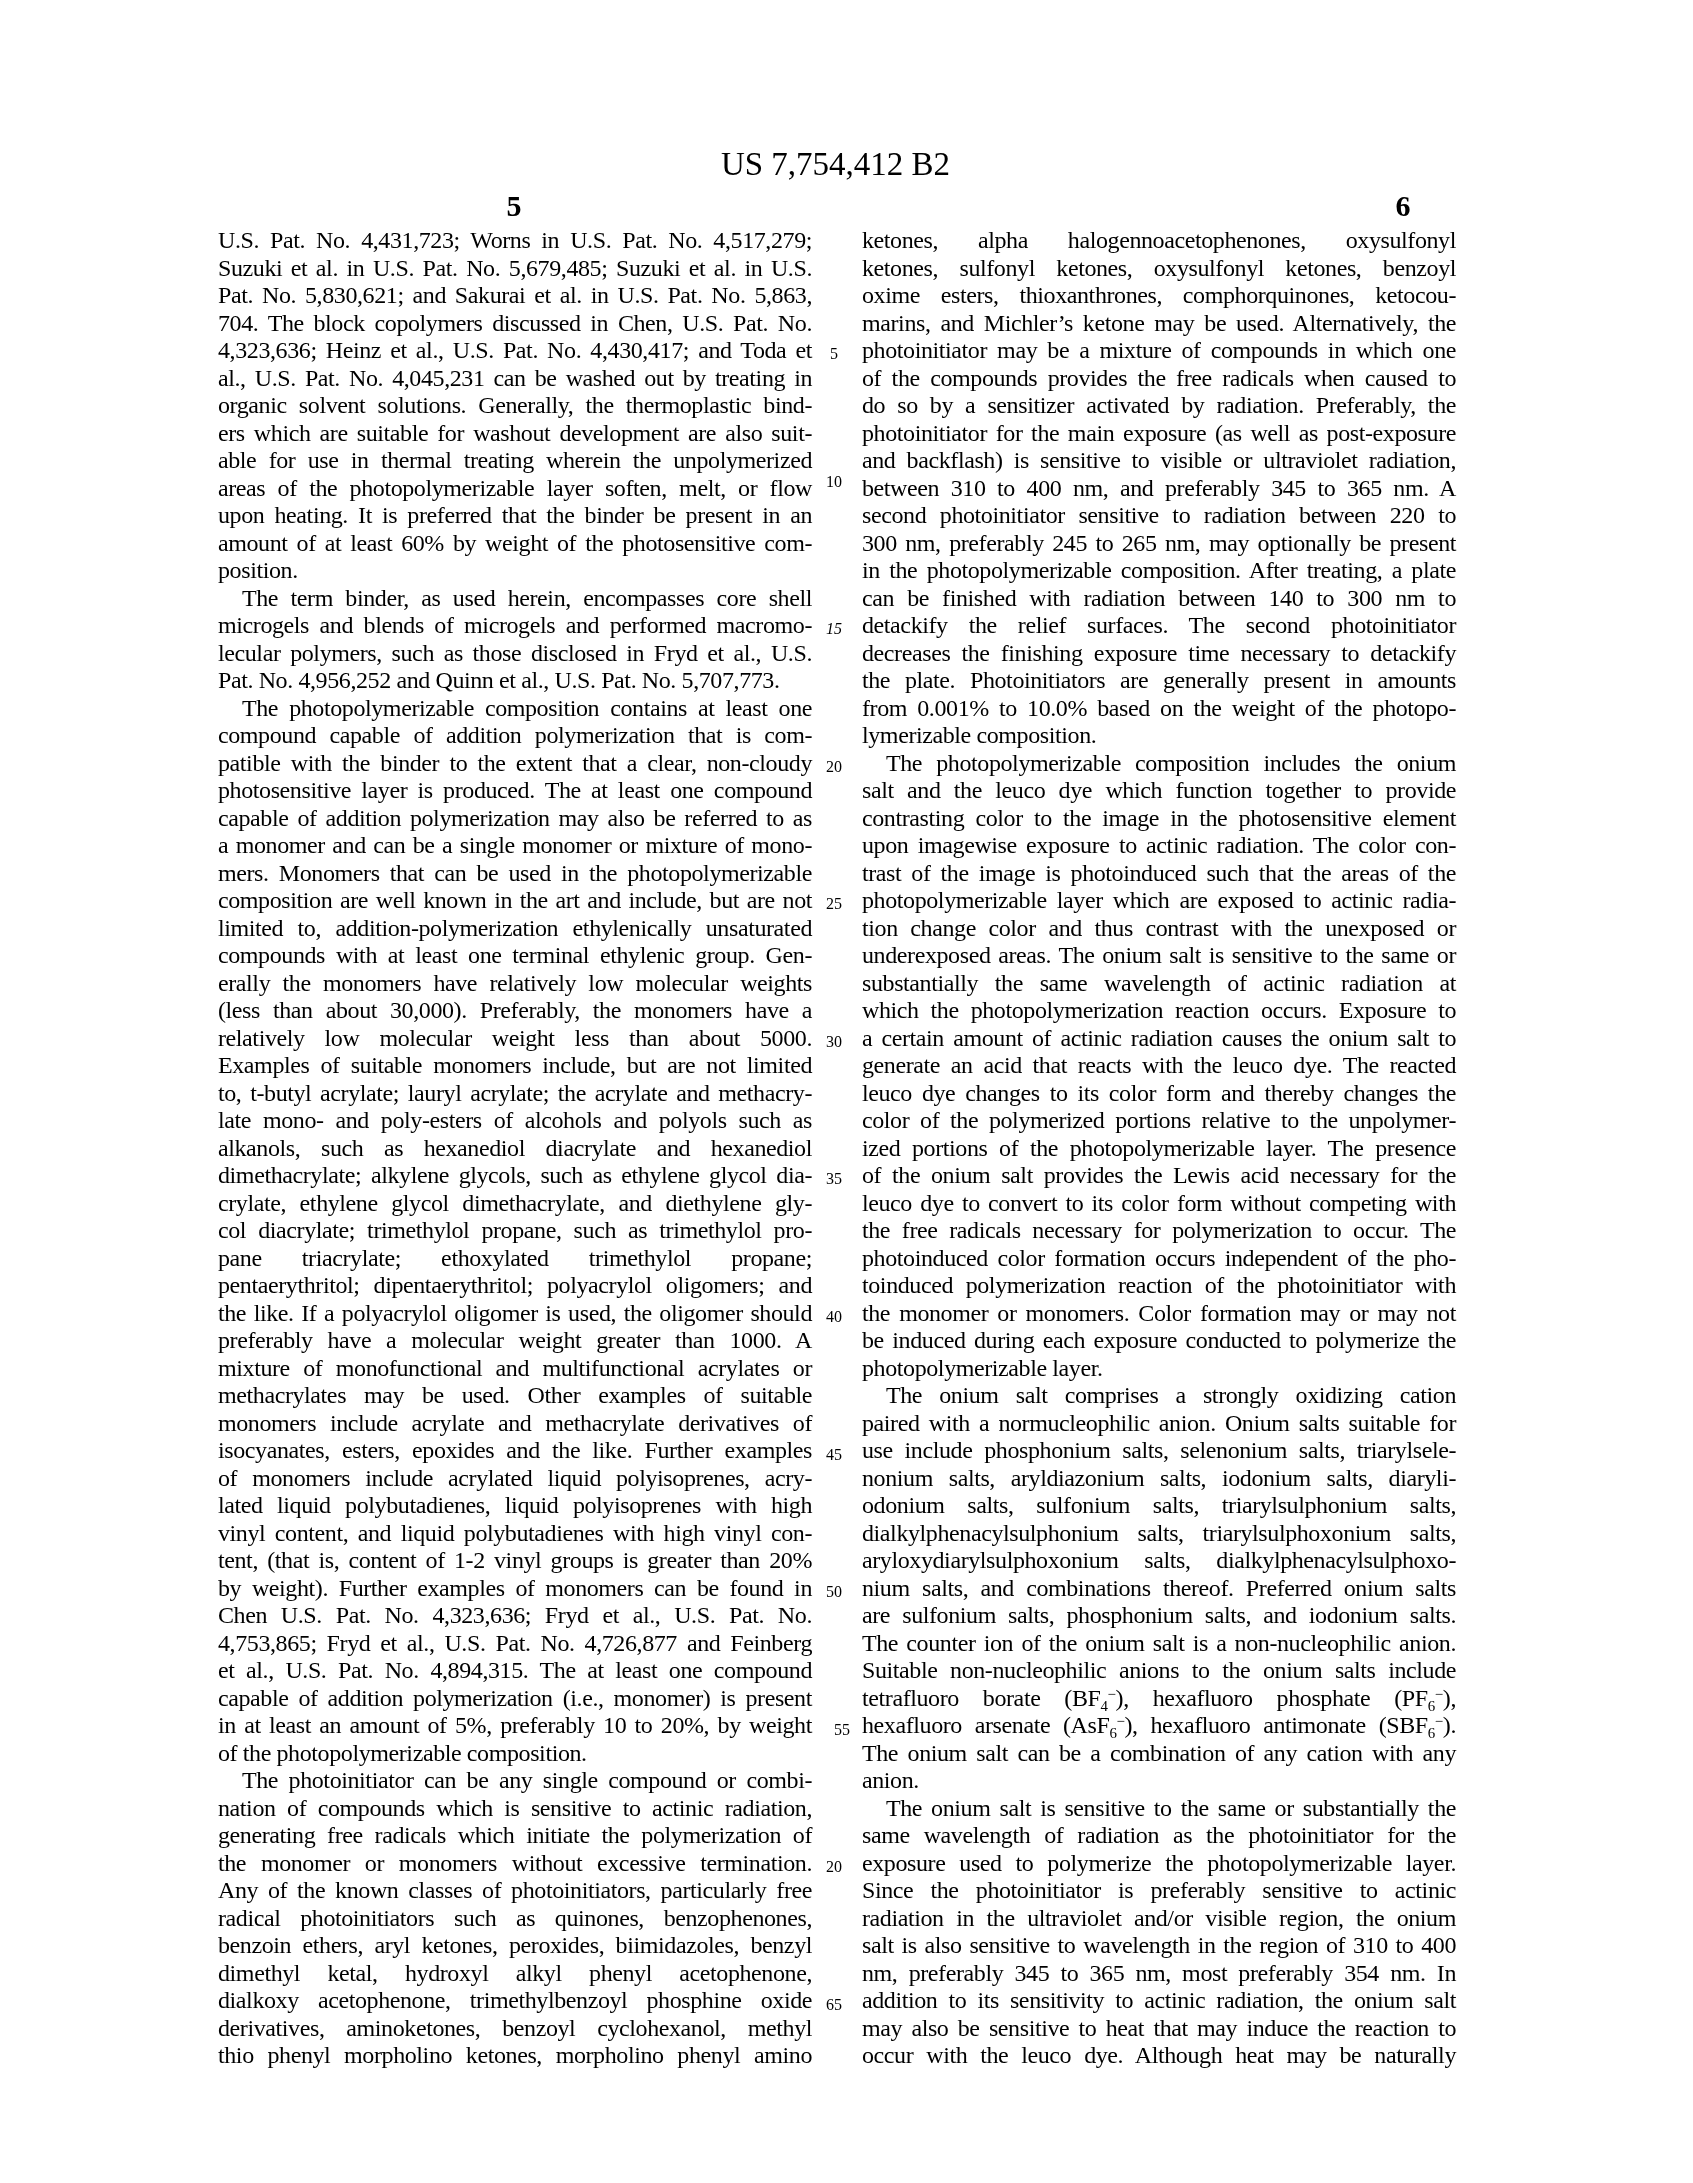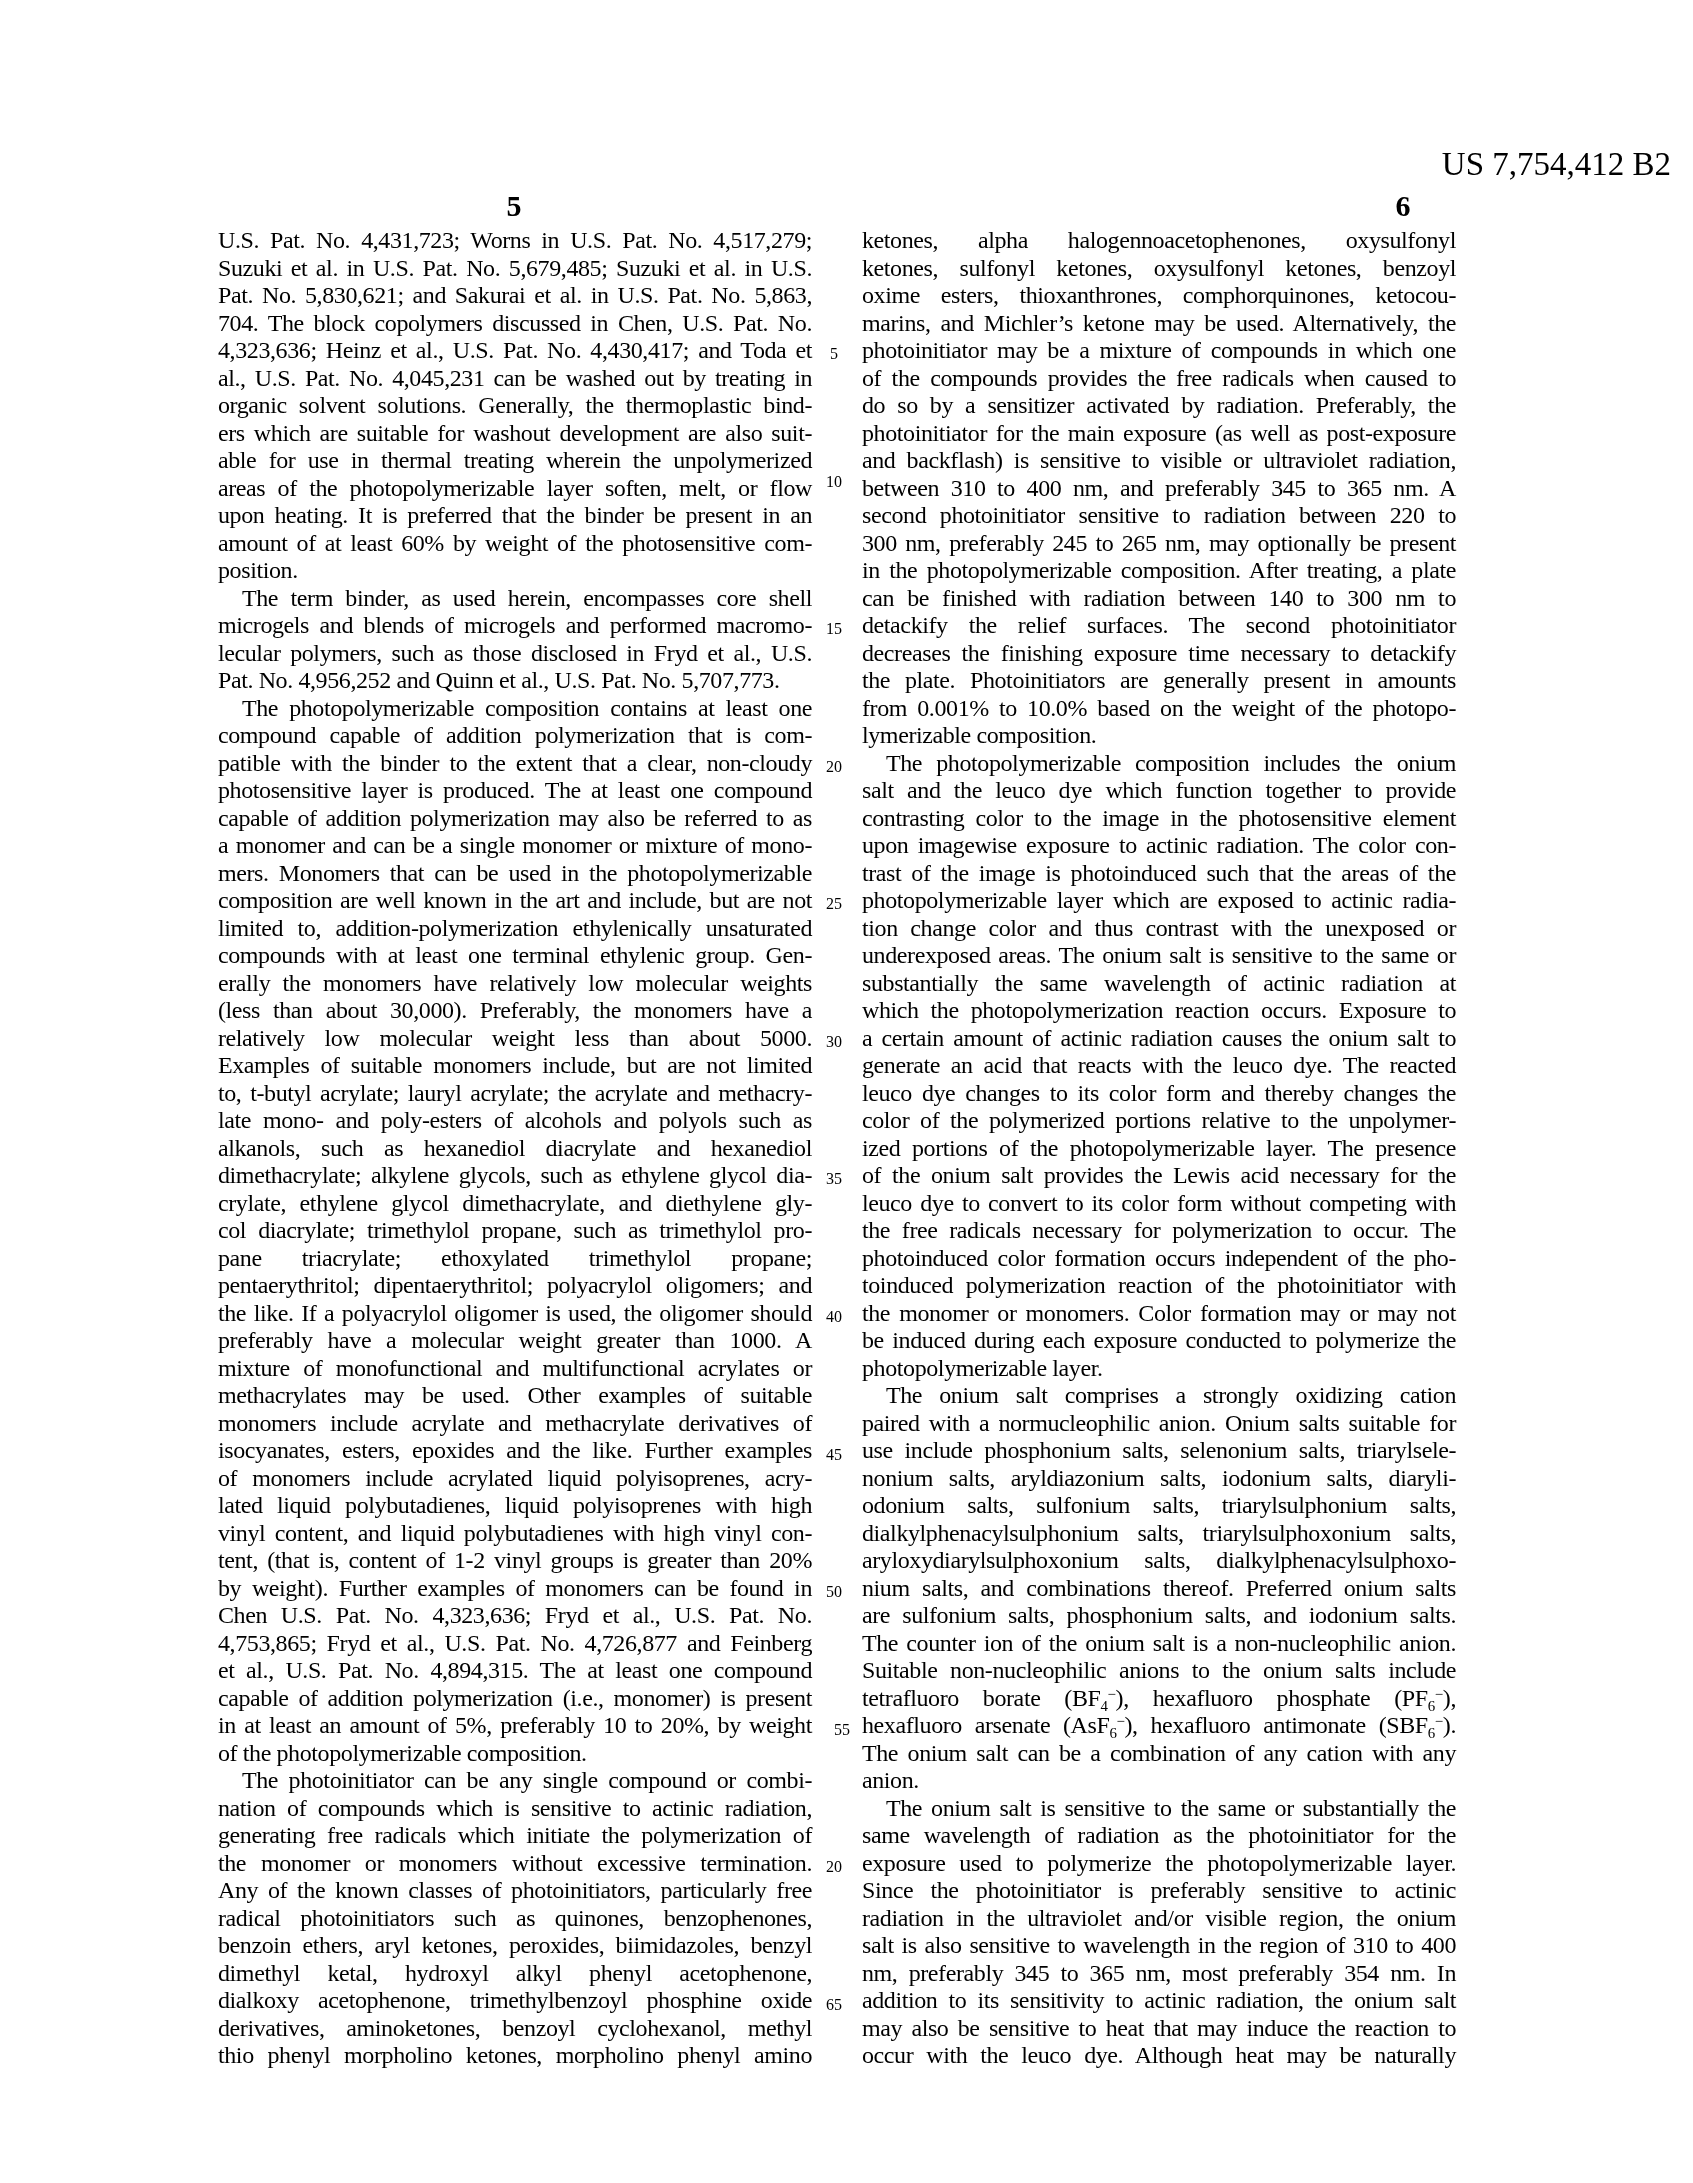--- a/index.html
+++ b/index.html
@@ -1,18 +1,18 @@
 <!DOCTYPE html>
 <html style="font-size:10.6px"><head>
 <meta charset="utf-8">
 <style>
   html, body { margin: 0; padding: 0; background: #ffffff; }
   body { width: 1694px; height: 2183px; position: relative; overflow: hidden;
          font-family: "Liberation Serif", "DejaVu Serif", serif; color: #000; }
-  .title { position: absolute; left: 0; width: 1671px; top: 144px; text-align: right;
+  .title { position: absolute; left: 0; width: 1671px; top: 144px; text-align: center;
            font-size: 33px; line-height: 40px; letter-spacing: 0px; }
   .colnum { position: absolute; top: 187px; font-size: 30px; font-weight: bold; line-height: 37px;
             width: 66px; text-align: center; }
   .colnum.left { left: 481px; }
   .colnum.right { left: 1370px; }
   .column { position: absolute; top: 227px; width: 594px; font-size: 24px; line-height: 27.5px; }
   .column.left { left: 218px; }
   .column.right { left: 862px; }
   .line { display: block; height: 27.5px; white-space: nowrap; text-align: justify; text-align-last: justify;
           letter-spacing: -0.4px; word-spacing: 0px; overflow: visible; }
@@ -95,21 +95,21 @@
     <div class="line">radical photoinitiators such as quinones, benzophenones,</div>
     <div class="line">benzoin ethers, aryl ketones, peroxides, biimidazoles, benzyl</div>
     <div class="line">dimethyl ketal, hydroxyl alkyl phenyl acetophenone,</div>
     <div class="line">dialkoxy acetophenone, trimethylbenzoyl phosphine oxide</div>
     <div class="line">derivatives, aminoketones, benzoyl cyclohexanol, methyl</div>
     <div class="line">thio phenyl morpholino ketones, morpholino phenyl amino</div>
   </div>
 <div class="gutter" id="gutter">
     <div class="gnum" style="top: 113px;">5</div>
     <div class="gnum" style="top: 241px;">10</div>
-    <div class="gnum" style="top: 388px;">15</div>
+    <div class="gnum" style="top: 388px; font-style: italic;">15</div>
     <div class="gnum" style="top: 526px;">20</div>
     <div class="gnum" style="top: 663px;">25</div>
     <div class="gnum" style="top: 801px;">30</div>
     <div class="gnum" style="top: 938px;">35</div>
     <div class="gnum" style="top: 1076px;">40</div>
     <div class="gnum" style="top: 1214px;">45</div>
     <div class="gnum" style="top: 1351px;">50</div>
     <div class="gnum" style="top: 1489px; text-align: right;">55</div>
     <div class="gnum" style="top: 1626px;">20</div>
     <div class="gnum" style="top: 1764px;">65</div>

